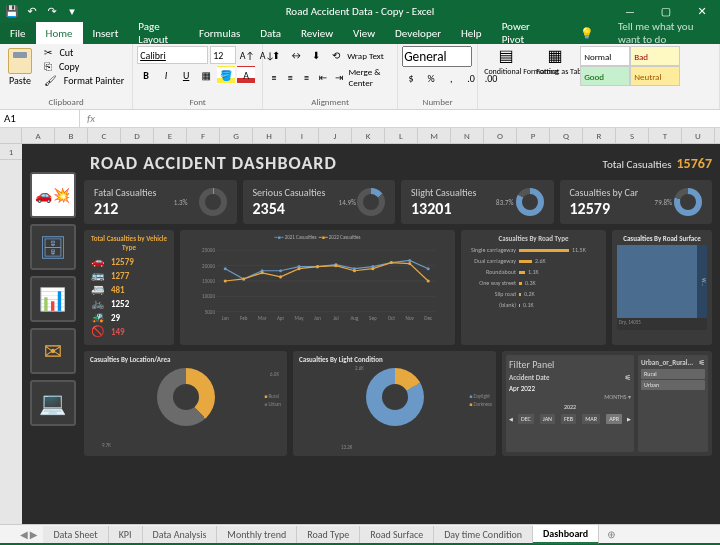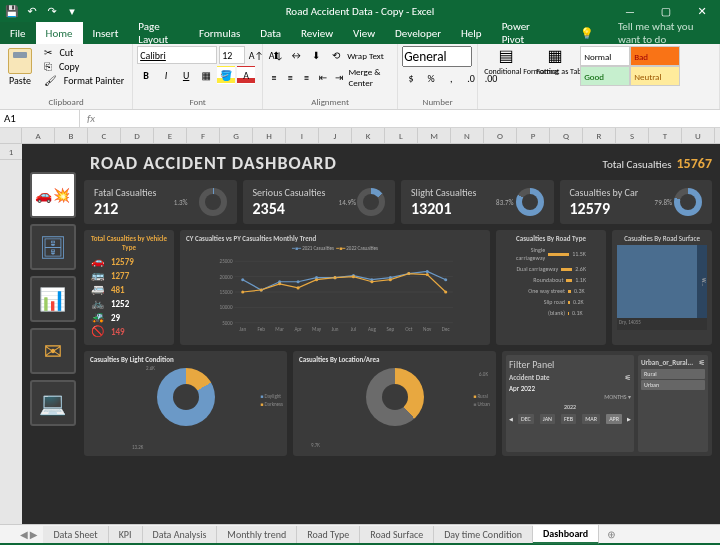--- a/index.html
+++ b/index.html
@@ -22,21 +22,21 @@
 .paste-big .icon{width:24px;height:26px;background:#f8e6b8;border:1px solid #ccaa55;border-radius:2px;position:relative}
 .paste-big .icon::after{content:'';position:absolute;top:3px;left:4px;right:4px;height:6px;background:#8899aa;border-radius:1px}
 .ribbon-smallstack{display:flex;flex-direction:column;gap:1px;font-size:10px}
 .ribbon-smallstack span{display:flex;align-items:center;gap:3px;padding:0 2px;white-space:nowrap}
 .font-row{display:flex;gap:2px;align-items:center}
 .font-row select,.font-row input{font-size:10px;border:1px solid #ccc;background:#fff;height:18px;padding:0 2px}
 .btn-mini{width:18px;height:18px;border:1px solid transparent;display:inline-flex;align-items:center;justify-content:center;font-size:10px}
 .styles-cells{display:flex;gap:0}
 .style-cell{width:50px;height:20px;border:1px solid #ccc;font-size:9px;display:flex;align-items:center;padding-left:3px}
 .style-normal{background:#fff}
-.style-bad{background:#f97316;color:#9c0006}
+.style-bad{background:#fef9c3;color:#9c0006}
 .style-good{background:#c6efce;color:#006100}
 .style-neutral{background:#ffeb9c;color:#9c5700}
 .formulabar{height:18px;background:#fff;border-bottom:1px solid #d4d4d4;display:flex;align-items:center;font-size:11px}
 .namebox{width:80px;border-right:1px solid #d4d4d4;padding:0 4px;height:100%;display:flex;align-items:center}
 .fx{width:22px;text-align:center;color:#888;font-style:italic}
 .colheaders{height:16px;background:#e6e6e6;display:flex;border-bottom:1px solid #ccc}
 .colheaders .corner{width:22px;background:#e6e6e6;border-right:1px solid #ccc}
 .colheaders span{width:33px;text-align:center;font-size:9px;color:#555;border-right:1px solid #ccc;line-height:16px}
 .gridarea{display:flex;height:380px;position:relative}
 .rowheaders{width:22px;background:#e6e6e6;display:flex;flex-direction:column}
@@ -56,28 +56,28 @@
 .donut-small{width:28px;height:28px;border-radius:50%;background:conic-gradient(#6b99c7 0deg,#6b99c7 var(--deg),#555 var(--deg),#555 360deg);position:relative}
 .donut-small::after{content:'';position:absolute;inset:6px;background:#3a3a3a;border-radius:50%}
 .midrow{display:flex;gap:6px;margin-left:54px;margin-bottom:6px;height:115px}
 .vtype-card{width:90px;background:#3a3a3a;border-radius:3px;padding:4px 5px;font-size:7px;display:flex;flex-direction:column}
 .vtype-card .vtitle{text-align:center;color:#e8a840;font-weight:600;font-size:7px;margin-bottom:3px}
 .vtype-row{display:flex;align-items:center;gap:4px;margin-bottom:1px}
 .vtype-row .icon{width:18px;text-align:center;font-size:11px}
 .vtype-row .num{font-size:9px;font-weight:700;color:#fff}
 .trend-card{flex:1;background:#3a3a3a;border-radius:3px;padding:4px 6px;position:relative}
 .trend-card .ctitle{font-size:7px;color:#ccc;font-weight:600;margin-bottom:2px}
-.roadtype-card{width:110px;background:#3a3a3a;border-radius:3px;padding:4px 20px}
+.roadtype-card{width:145px;background:#3a3a3a;border-radius:3px;padding:4px 6px}
 .roadtype-card .ctitle{font-size:7px;color:#ccc;font-weight:600;text-align:center;margin-bottom:3px}
 .bar-row{display:flex;align-items:center;font-size:6px;margin-bottom:3px}
 .bar-row .lbl{width:52px;text-align:right;padding-right:3px;color:#aaa;font-size:6px}
 .bar-row .bar{height:3px;background:#e8a840}
 .bar-row .bval{margin-left:3px;color:#aaa;font-size:6px}
 .surface-card{width:100px;background:#3a3a3a;border-radius:3px;padding:4px;position:relative}
-.surface-card .ctitle{font-size:7px;font-weight:400;text-align:center;margin-bottom:2px}
+.surface-card .ctitle{font-size:7px;font-weight:700;text-align:center;margin-bottom:2px}
 .treemap{width:90px;height:85px;margin:0 auto;position:relative}
 .tm1{position:absolute;inset:0 10px 12px 0;background:#4a6d8f}
 .tm2{position:absolute;right:0;top:0;width:10px;bottom:12px;background:#2c4560;display:flex;align-items:flex-end;justify-content:center;font-size:5px;color:#aaa;writing-mode:vertical-lr}
 .tm3{position:absolute;bottom:0;left:0;right:0;height:12px;background:#333;font-size:5px;color:#888;padding:1px 2px}
 .botrow{display:flex;gap:6px;margin-left:54px;height:105px}
 .botcard{flex:1;background:#3a3a3a;border-radius:3px;padding:4px 6px;position:relative}
 .botcard .ctitle{font-size:7px;font-weight:600;margin-bottom:2px}
 .donut-med{width:58px;height:58px;border-radius:50%;margin:4px auto;position:relative}
 .donut-med::after{content:'';position:absolute;inset:16px;background:#3a3a3a;border-radius:50%}
 .legend-mini{position:absolute;font-size:5px;color:#888}
@@ -149,21 +149,21 @@
             <span>🖌</span>
             <span>Format Painter</span>
           </span>
       </div>
     </div>
     <div class="label">Clipboard</div>
   </div>
   <div class="ribbon-group" style="width:130px">
     <div class="ribbon-group-content" style="flex-direction:column;gap:2px">
       <div class="font-row">
-        <input style="width: 80px; text-decoration: underline;" value="Calibri">
+        <input style="width: 71px; text-decoration: underline;" value="Calibri">
         <input style="width: 26px;" value="12">
         <span class="btn-mini">A↑</span>
         <span class="btn-mini">A↓</span>
       </div>
       <div class="font-row">
         <span class="btn-mini">
             <b>B</b>
           </span>
         <span class="btn-mini">
             <i>I</i>
@@ -341,21 +341,20 @@
         <div class="vtype-row">
             <span class="icon">🚜</span>
             <span class="num">29</span>
           </div>
         <div class="vtype-row">
             <span class="icon" style="color:#d9534f">🚫</span>
             <span class="num" style="color:#d9534f">149</span>
           </div>
       </div>
       <div class="trend-card">
-        <div class="ctitle">CY Casualties vs PY Casualties Monthly Trend</div>
         <div style="text-align:center;font-size:5px;color:#aaa"><span style="color:#6b99c7">━■━</span> <span>2021 Casualties</span>&nbsp;&nbsp;<span style="color:#e8a840">━■━</span> <span>2022 Casualties</span></div>
         <svg class="line-chart" viewBox="0 0 240 80">
           <g stroke="#555" stroke-width="0.3">
               <line x1="22" y1="10" x2="235" y2="10"></line>
               <line x1="22" y1="25" x2="235" y2="25"></line>
               <line x1="22" y1="40" x2="235" y2="40"></line>
               <line x1="22" y1="55" x2="235" y2="55"></line>
               <line x1="22" y1="70" x2="235" y2="70"></line>
             </g>
           <text x="20" y="12" fill="#888" font-size="5" text-anchor="end">25000</text>
@@ -446,32 +445,32 @@
         <div class="ctitle">Casualties By Road Surface</div>
         <div class="treemap">
           <div class="tm1"></div>
           <div class="tm2">W…</div>
           <div class="tm3">Dry, 14055</div>
         </div>
       </div>
     </div>
     <div class="botrow">
       <div class="botcard">
+        <div class="ctitle">Casualties By Location/Area</div>
+        <div class="donut-med" style="background:conic-gradient(#e8a840 0deg 138deg,#6b6b6b 138deg 360deg)"></div>
+        <div class="legend-mini" style="top:20px;right:8px"><span>6.0K</span></div>
+        <div class="legend-mini" style="bottom:8px;left:18px"><span>9.7K</span></div>
+        <div class="legend-mini" style="right:6px;top:42px;line-height:1.5"><span style="color:#e8a840">■</span> <span>Rural</span><br><span style="color:#6b6b6b">■</span> <span>Urban</span></div>
+      </div>
+      <div class="botcard">
         <div class="ctitle">Casualties By Light Condition</div>
         <div class="donut-med" style="background:conic-gradient(#e8a840 0deg 60deg,#6b99c7 60deg 360deg)"></div>
         <div class="legend-mini" style="top:14px;left:62px"><span>2.6K</span></div>
         <div class="legend-mini" style="bottom:6px;left:48px"><span>13.2K</span></div>
         <div class="legend-mini" style="right:4px;top:42px;line-height:1.5"><span style="color:#6b99c7">■</span> <span>Daylight</span><br><span style="color:#e8a840">■</span> <span>Darkness</span></div>
-      </div>
-      <div class="botcard">
-        <div class="ctitle">Casualties By Location/Area</div>
-        <div class="donut-med" style="background:conic-gradient(#e8a840 0deg 138deg,#6b6b6b 138deg 360deg)"></div>
-        <div class="legend-mini" style="top:20px;right:8px"><span>6.0K</span></div>
-        <div class="legend-mini" style="bottom:8px;left:18px"><span>9.7K</span></div>
-        <div class="legend-mini" style="right:6px;top:42px;line-height:1.5"><span style="color:#e8a840">■</span> <span>Rural</span><br><span style="color:#6b6b6b">■</span> <span>Urban</span></div>
       </div>
       <div class="filter-card">
         <div class="filter-sub">
           <div style="font-size:10px;font-weight:400;color:#ccc;margin-bottom:2px">Filter Panel</div>
           <div class="fh">
               <span>Accident Date</span>
               <span>⚟</span>
             </div>
           <div style="color:#fff;font-size:7px">Apr 2022</div>
           <div style="text-align:right;font-size:6px;color:#aaa"><span>MONTHS</span> ▾</div>

